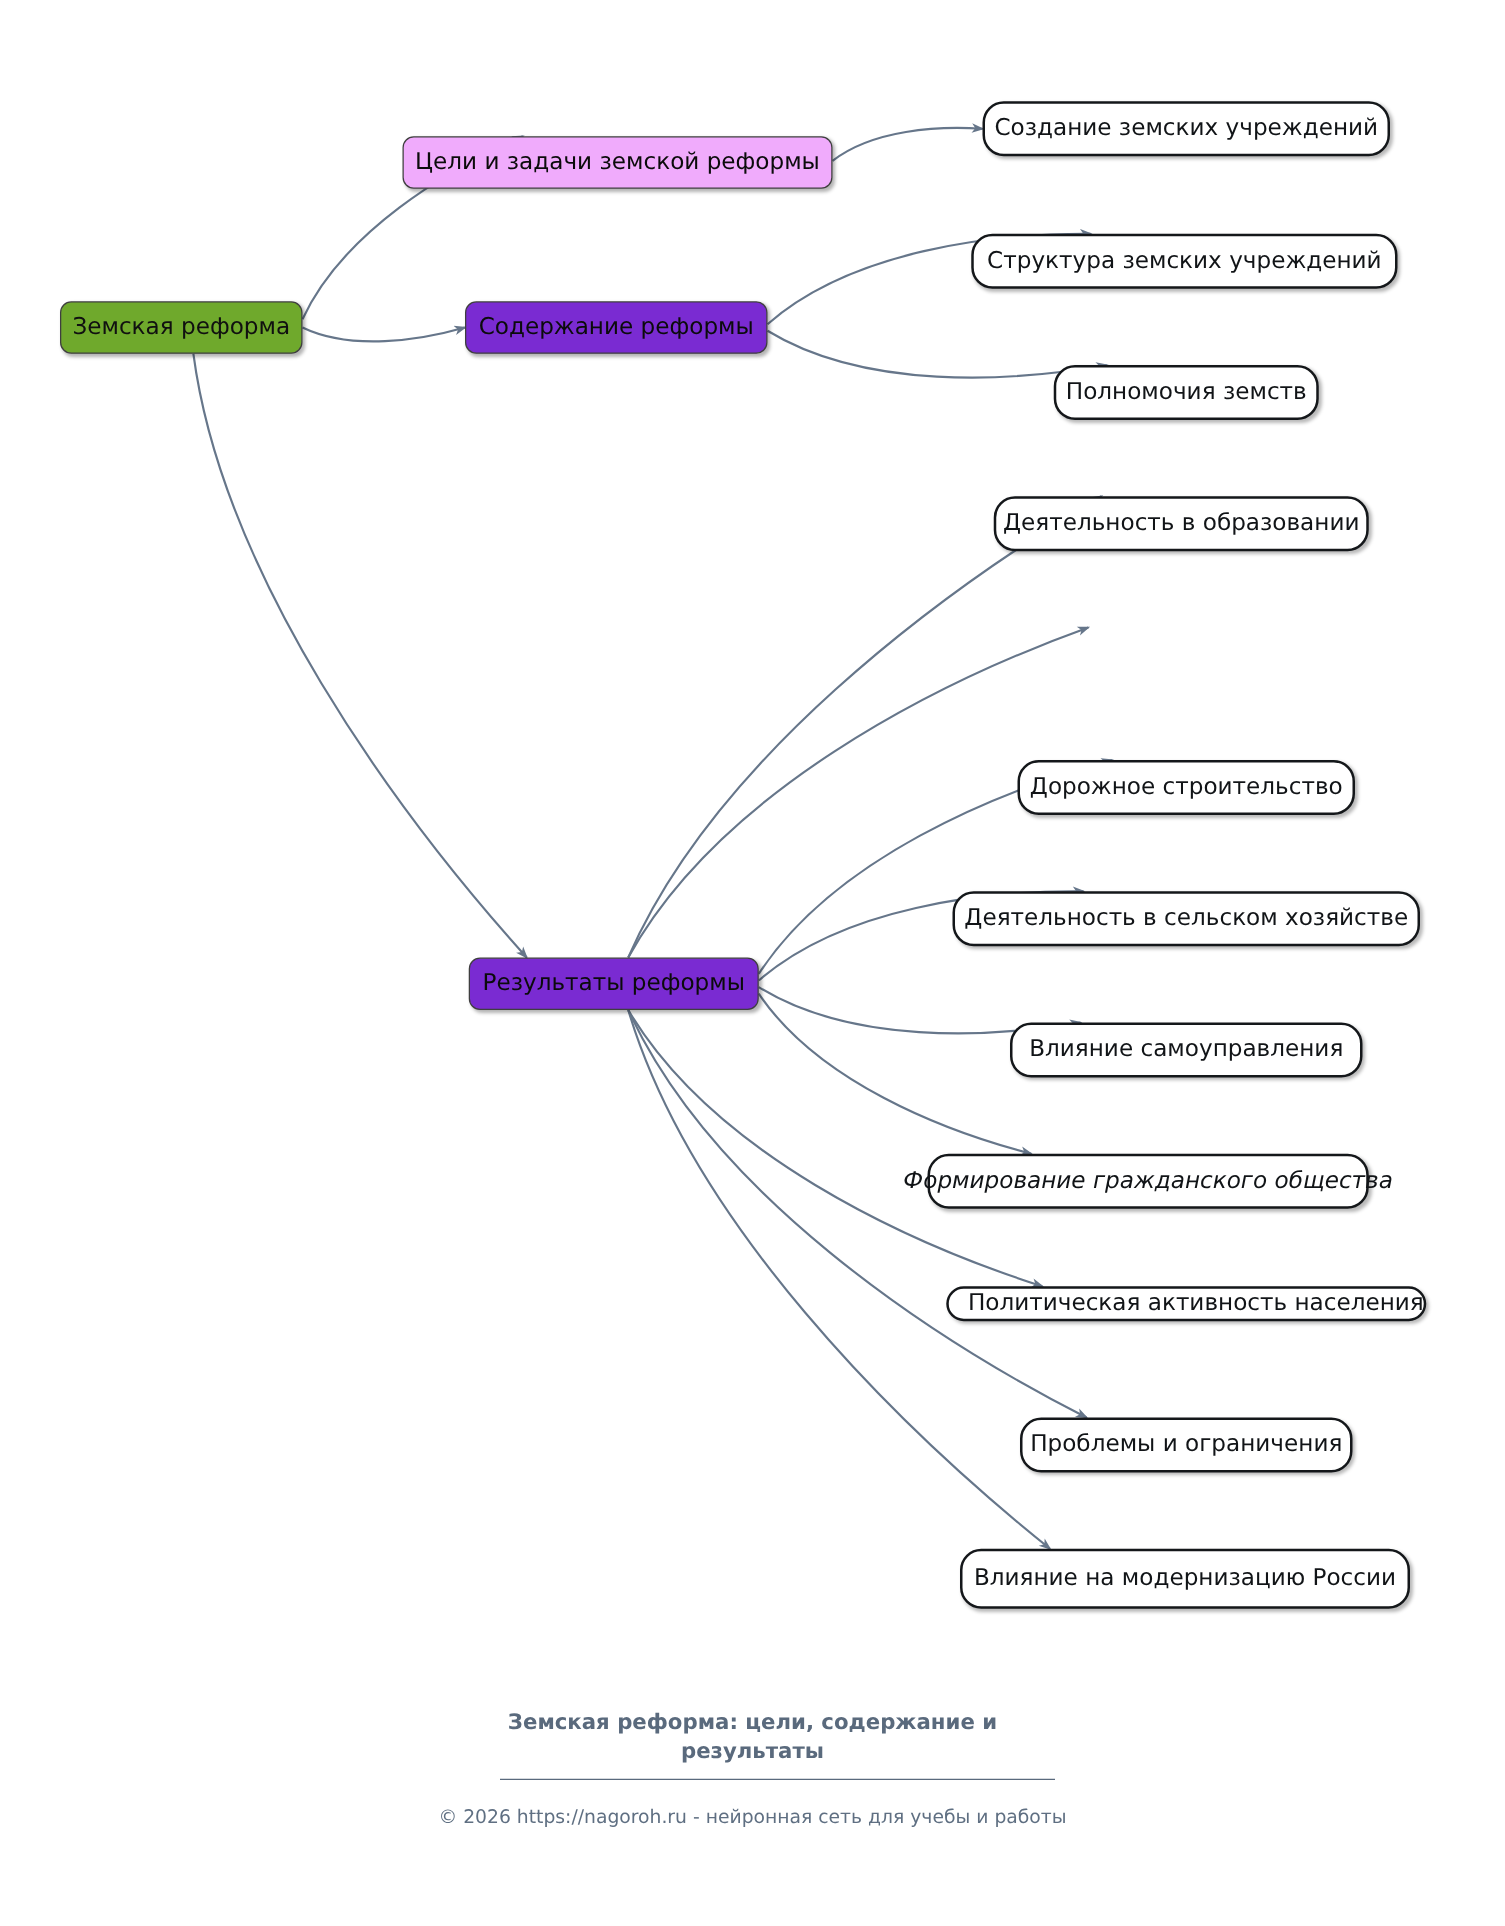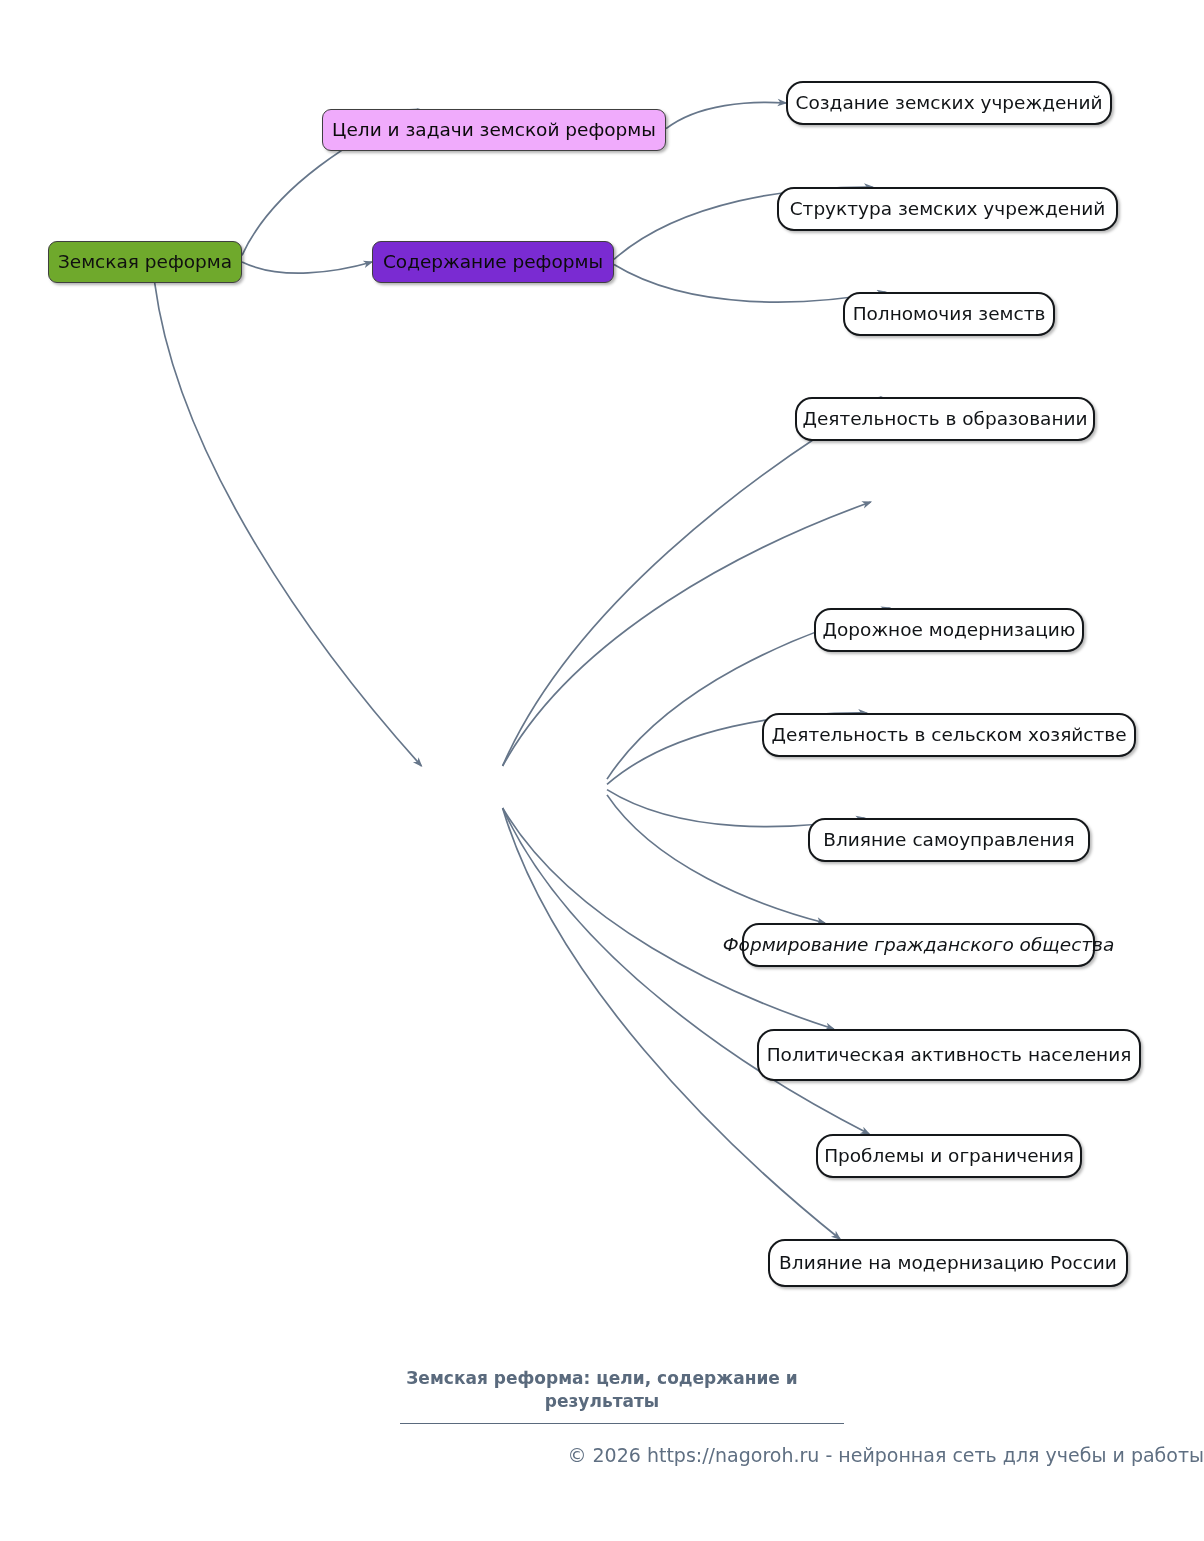--- a/index.html
+++ b/index.html
@@ -79,23 +79,22 @@
   .footer-rule {
     position: absolute;
     left: 400px;
     top: 1423px;
     width: 444px;
     height: 0;
     border-top: 1.4px solid #5a6a7d;
   }
   .footer-credit {
     top: 1444px;
-    font-size: 19px;
+    font-size: 15px;
     color: #5f6f82;
-    text-align: right;
   }
 </style>
 </head>
 <body>
 
 <div id="canvas">
 
   <svg id="edges" viewBox="0 0 1204 1541" xmlns="http://www.w3.org/2000/svg">
     <defs>
       <marker id="ah" markerWidth="12" markerHeight="12" refX="9" refY="4" orient="auto" markerUnits="userSpaceOnUse">
@@ -124,46 +123,49 @@
   <div class="node node-root" style="left: 48px; top: 241px; width: 194px; height: 42px; background: rgb(111, 169, 44); align-items: center;">
       <span>Земская реформа</span>
     </div>
 
   <div class="node node-branch" style="left: 322px; top: 109px; width: 344px; height: 42px; background: #f0abfc;">
       <span>Цели и задачи земской реформы</span>
     </div>
   <div class="node node-branch" style="left: 372px; top: 241px; width: 242px; height: 42px; background: rgb(122, 43, 210);">
       <span>Содержание реформы</span>
     </div>
+  <div class="node node-branch" style="left: 375px; top: 766px; width: 232px; height: 42px; background: rgb(122, 43, 210);">
+      <span>Результаты реформы</span>
+    </div>
 
   <div class="node node-leaf" style="left: 786px; top: 81px; width: 326px; height: 44px;">
       <span>Создание земских учреждений</span>
     </div>
   <div class="node node-leaf" style="left: 777px; top: 187px; width: 341px; height: 44px;">
       <span>Структура земских учреждений</span>
     </div>
   <div class="node node-leaf" style="left: 843px; top: 292px; width: 212px; height: 44px;">
       <span>Полномочия земств</span>
     </div>
   <div class="node node-leaf" style="left: 795px; top: 397px; width: 300px; height: 44px;">
       <span>Деятельность в образовании</span>
     </div>
   <div class="node node-leaf" style="left: 814px; top: 608px; width: 270px; height: 44px;">
-      <span>Дорожное модернизацию</span>
+      <span>Дорожное строительство</span>
     </div>
   <div class="node node-leaf" style="left: 762px; top: 713px; width: 374px; height: 44px;">
       <span>Деятельность в сельском хозяйстве</span>
     </div>
   <div class="node node-leaf" style="left: 808px; top: 818px; width: 282px; height: 44px;">
       <span>Влияние самоуправления</span>
     </div>
   <div class="node node-leaf" style="left: 742px; top: 923px; width: 353px; height: 44px; font-style: italic;">
       <span>Формирование гражданского общества</span>
     </div>
-  <div class="node node-leaf" style="left: 757px; top: 1029px; width: 384px; height: 52px;">
+  <div class="node node-leaf" style="left: 757px; top: 1029px; width: 384px; height: 28px; justify-content: flex-end;">
       <span>Политическая активность населения</span>
     </div>
   <div class="node node-leaf" style="left: 816px; top: 1134px; width: 266px; height: 44px;">
       <span>Проблемы и ограничения</span>
     </div>
   <div class="node node-leaf" style="left: 768px; top: 1239px; width: 360px; height: 48px;">
       <span>Влияние на модернизацию России</span>
     </div>
 
   <div class="footer footer-title"><span class="ft-inner">Земская реформа: цели, содержание и результаты</span></div>

